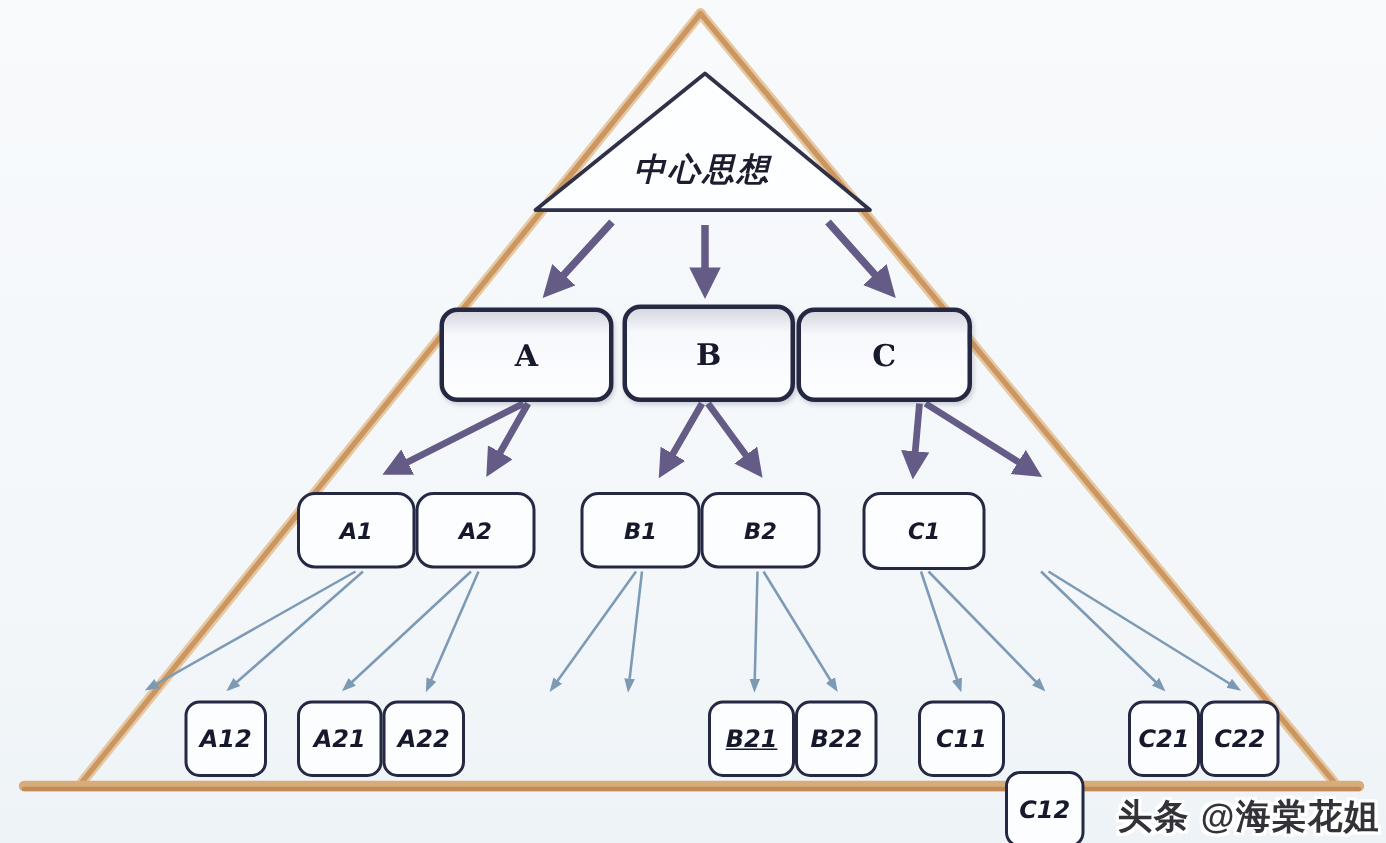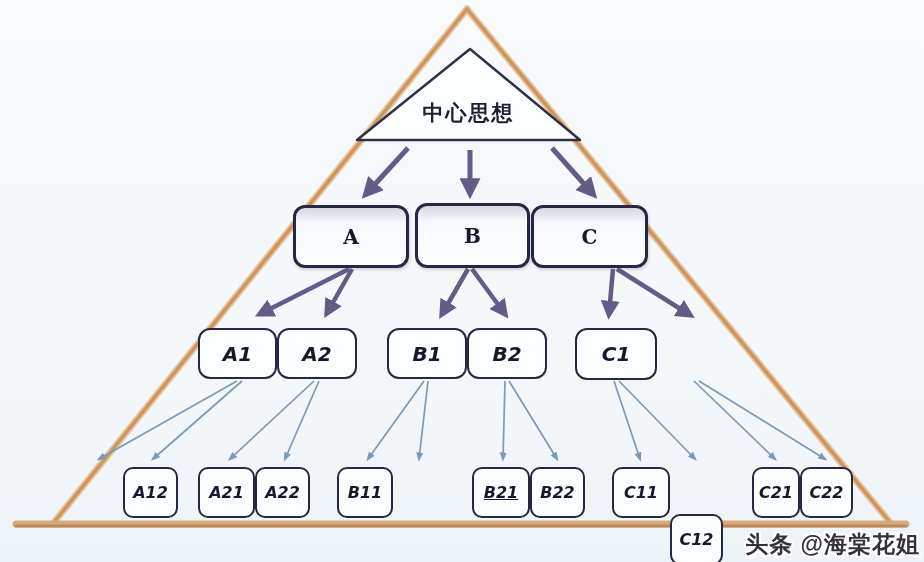--- a/index.html
+++ b/index.html
@@ -13,26 +13,27 @@
     position:absolute;display:flex;align-items:center;justify-content:center;
     background:#fbfdff;border:2.5px solid #252842;color:#16182c;
     font-style:italic;font-weight:700;box-sizing:border-box;
   }
   .lv2{
     border-width:3px;border-radius:12px;font-style:normal;
     font-family:"DejaVu Serif","Liberation Serif",serif;font-size:20px;
     background:linear-gradient(180deg,#d7d7e0 0%,#f6f8fc 26%,#fdfeff 100%);
     box-shadow:1px 2px 3px rgba(90,95,120,.25);
   }
-  .lv3{border-radius:12px;font-size:20px;}
+  .lv3{border-radius:12px;font-size:15px;}
   .lv4{border-radius:10px;font-size:16px;}
   .root-label{
     position:absolute;left:357px;top:99px;width:223px;text-align:center;
     font-weight:700;font-size:21px;letter-spacing:2px;color:#1c1e30;
     font-family:"Liberation Sans",sans-serif;
+    font-style:italic;
   }
   .watermark{
     position:absolute;right:4px;bottom:2px;
     font-size:23px;font-weight:700;letter-spacing:1px;color:#323238;
     font-family:"Liberation Sans",sans-serif;
     text-shadow:
       -2px -2px 0 #fff, 2px -2px 0 #fff, -2px 2px 0 #fff, 2px 2px 0 #fff,
       0 -2px 0 #fff, 0 2px 0 #fff, -2px 0 0 #fff, 2px 0 0 #fff;
   }
 </style>
@@ -101,21 +102,20 @@
 
   <div class="node lv3" style="left:198px;top:328px;width:79px;height:51px;">A1</div>
   <div class="node lv3" style="left:277px;top:328px;width:80px;height:51px;">A2</div>
   <div class="node lv3" style="left:387px;top:328px;width:80px;height:51px;">B1</div>
   <div class="node lv3" style="left:467px;top:328px;width:80px;height:51px;">B2</div>
   <div class="node lv3" style="left:575px;top:328px;width:82px;height:52px;">C1</div>
 
   <div class="node lv4" style="left:123px;top:467px;width:55px;height:51px;">A12</div>
   <div class="node lv4" style="left:198px;top:467px;width:57px;height:51px;">A21</div>
   <div class="node lv4" style="left:255px;top:467px;width:55px;height:51px;">A22</div>
-  <div class="node lv4" style="left:337px;top:467px;width:56px;height:51px;">B11</div>
   <div class="node lv4" style="left:472px;top:467px;width:58px;height:51px;text-decoration:underline;">B21</div>
   <div class="node lv4" style="left:530px;top:467px;width:55px;height:51px;">B22</div>
   <div class="node lv4" style="left:612px;top:467px;width:58px;height:51px;">C11</div>
   <div class="node lv4" style="left:670px;top:467px;width:53px;height:51px;margin-top:47px;">C12</div>
   <div class="node lv4" style="left:752px;top:467px;width:48px;height:51px;">C21</div>
   <div class="node lv4" style="left:800px;top:467px;width:53px;height:51px;">C22</div>
 
   <div class="watermark">头条 @海棠花姐</div>
 </div>
 

